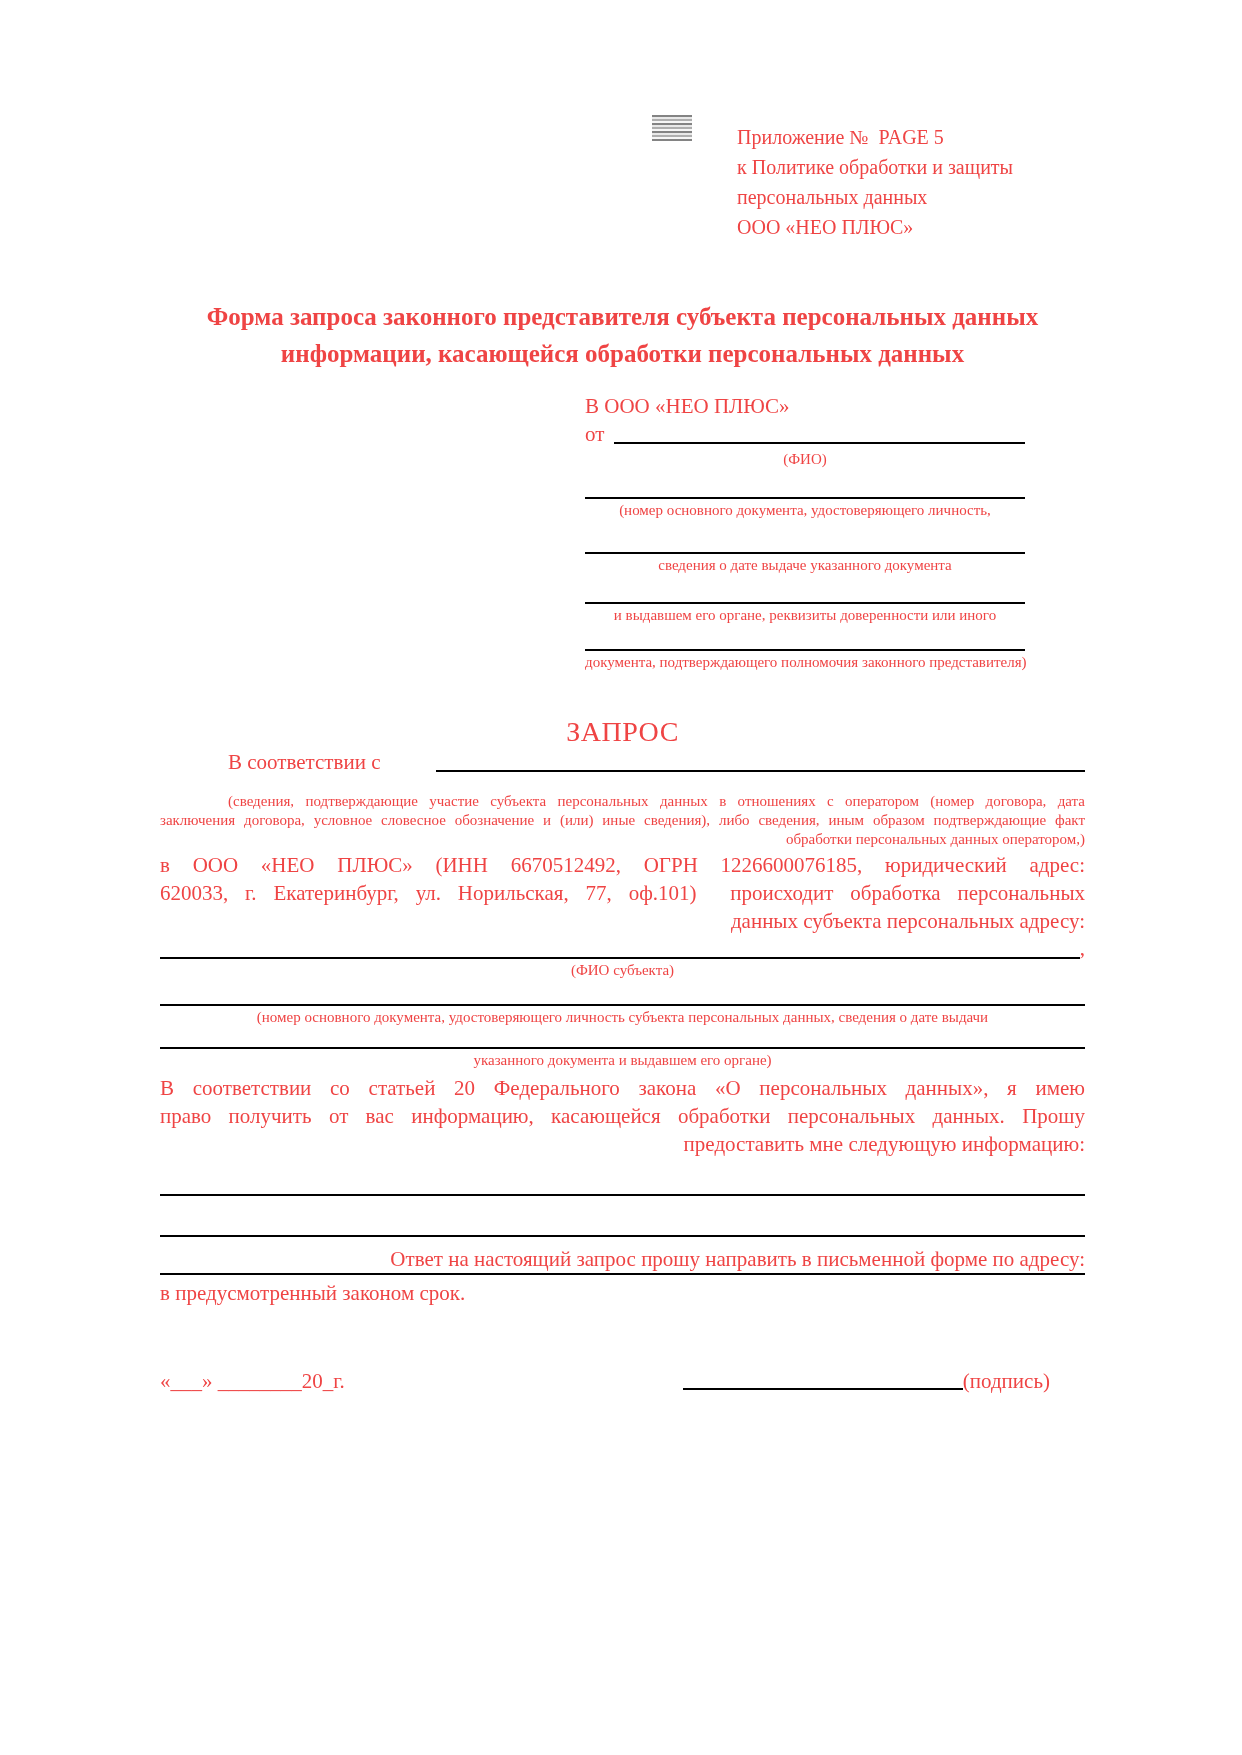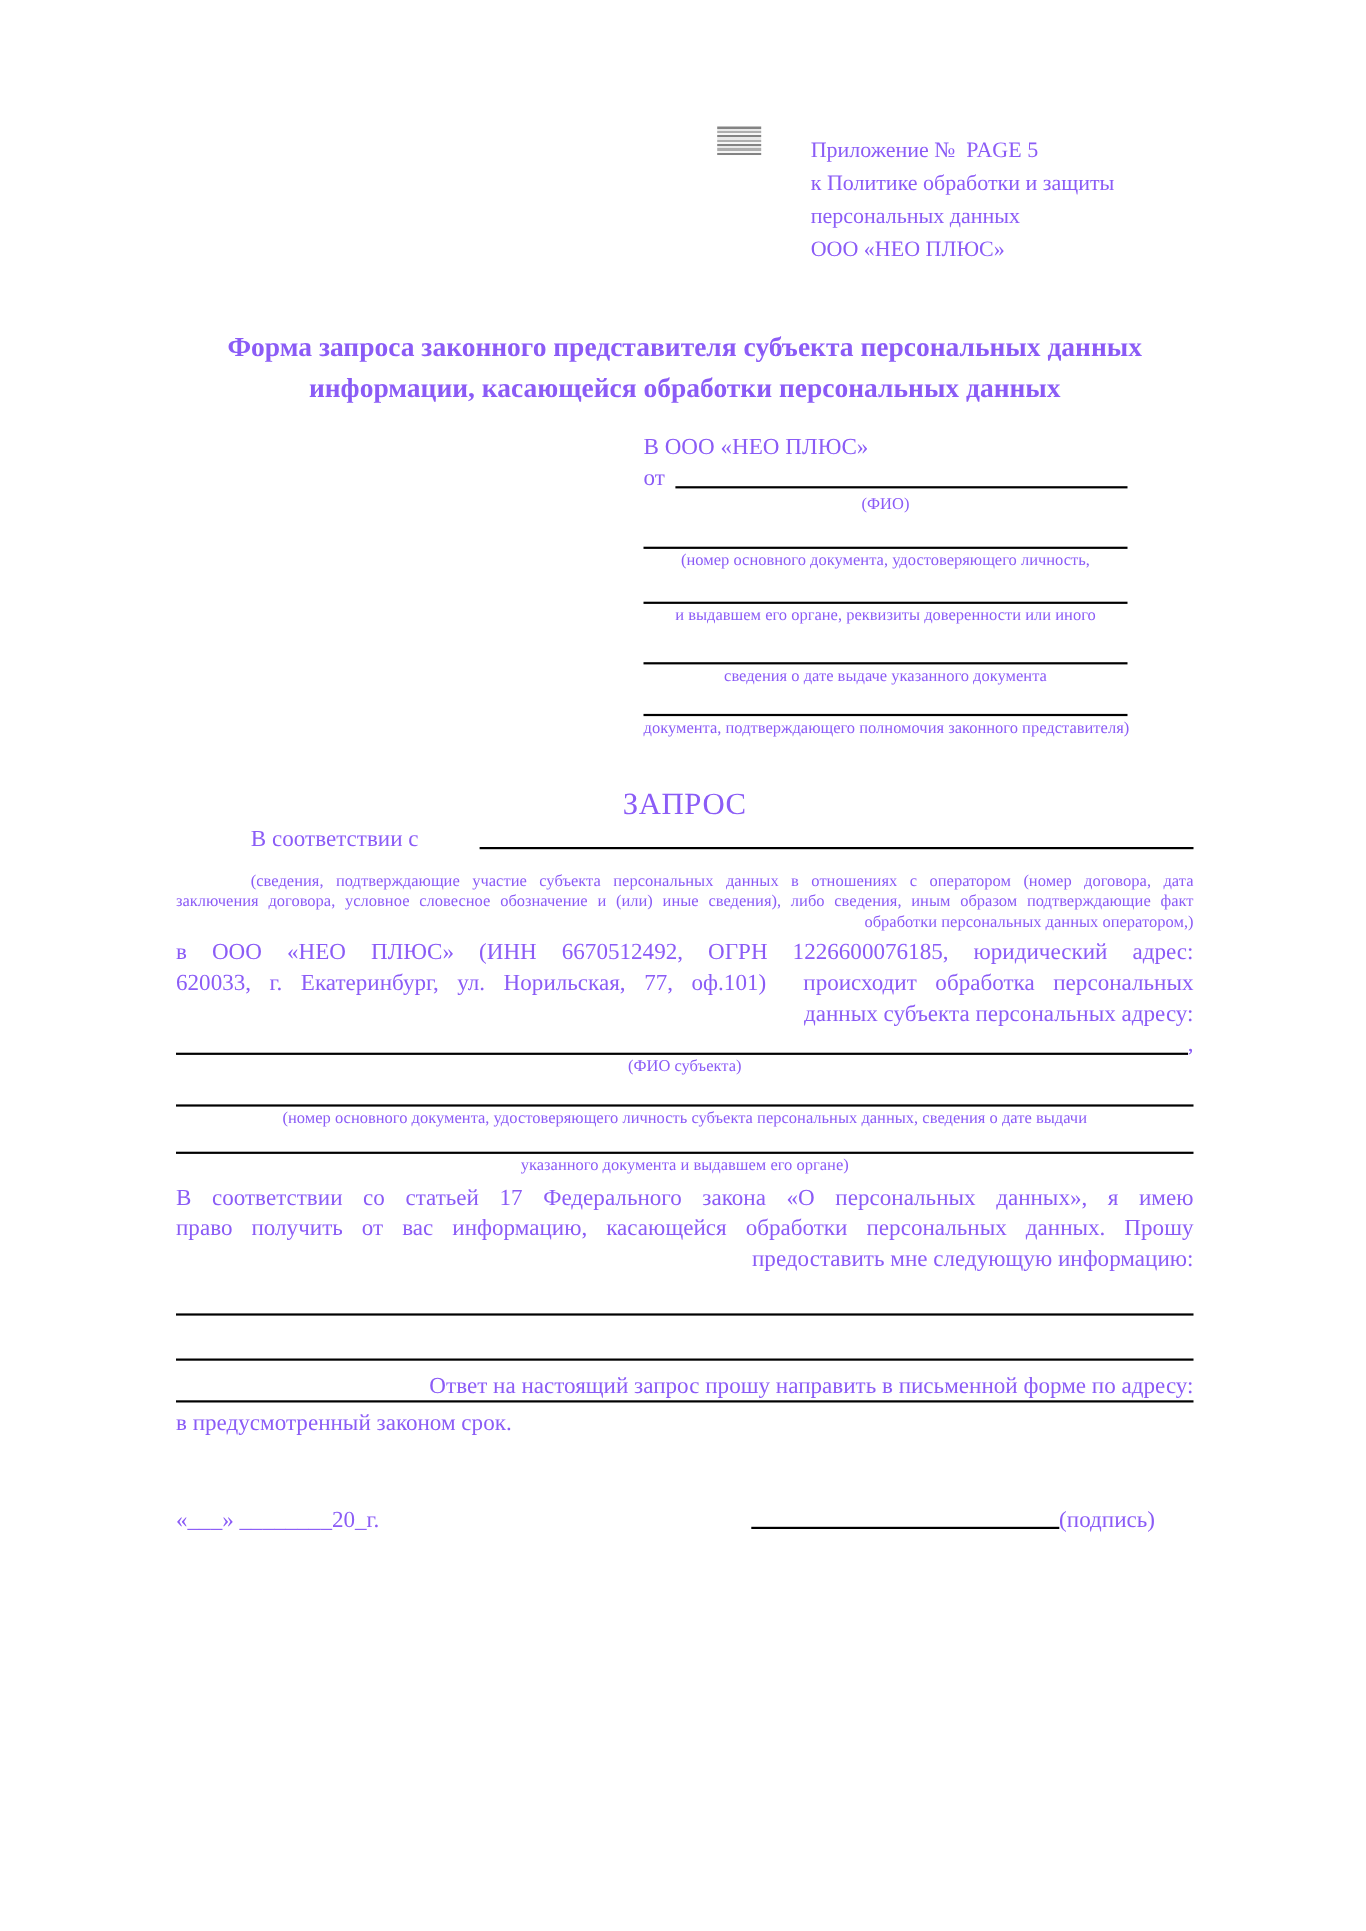--- a/index.html
+++ b/index.html
@@ -2,21 +2,21 @@
 <html><head>
 <meta charset="utf-8">
 <style>
   * { margin:0; padding:0; box-sizing:border-box; }
   html, body { background:#e9e9e9; }
   .page {
     position:relative;
     width:1242px; height:1755px;
     margin:0 auto;
     background:#ffffff;
-    color:#8b5cf6;
+    color:#ef4444;
     font-family:"Liberation Serif","DejaVu Serif",serif;
     overflow:hidden;
   }
 
   
   .artifact {
     position:absolute; left:652px; top:115px; width:40px; height:26px;
     background:repeating-linear-gradient(
       180deg,
       rgba(90,90,90,.75) 0 2px,
@@ -116,27 +116,27 @@
     <div class="from">
       <span>от</span>
       <span class="fill"></span>
     </div>
     <div class="cap">(ФИО)</div>
 
     <div class="unit u1">
       <div class="bl"></div>
       <div class="cap">(номер основного документа, удостоверяющего личность,</div>
     </div>
+    <div class="unit u2">
+      <div class="bl"></div>
+      <div class="cap">сведения о дате выдаче указанного документа</div>
+    </div>
     <div class="unit u3">
       <div class="bl"></div>
       <div class="cap">и выдавшем его органе, реквизиты доверенности или иного</div>
-    </div>
-    <div class="unit u2">
-      <div class="bl"></div>
-      <div class="cap">сведения о дате выдаче указанного документа</div>
     </div>
     <div class="unit u4">
       <div class="bl"></div>
       <div class="cap nowrap">документа, подтверждающего полномочия законного представителя)</div>
     </div>
   </div>
 
   <div class="zapros">ЗАПРОС</div>
 
   <div class="main">
@@ -164,21 +164,21 @@
     </div>
     <div class="cap">(ФИО субъекта)</div>
 
     <div class="row r1"></div>
     <div class="cap">(номер основного документа, удостоверяющего личность субъекта персональных данных, сведения о дате выдачи</div>
 
     <div class="row r2"></div>
     <div class="cap">указанного документа и выдавшем его органе)</div>
 
     <div class="para law">
-      <div class="jl">В соответствии со статьей 17 Федерального закона «О персональных данных», я имею</div>
+      <div class="jl">В соответствии со статьей 20 Федерального закона «О персональных данных», я имею</div>
       <div class="jl">право получить от вас информацию, касающейся обработки персональных данных. Прошу</div>
       <div class="ll">предоставить мне следующую информацию:</div>
     </div>
 
     <div class="row blank1"></div>
     <div class="row blank2"></div>
 
     <div class="reply1">Ответ на настоящий запрос прошу направить в письменной форме по адресу:</div>
     <div class="reply2">
       <span class="fill"></span>

